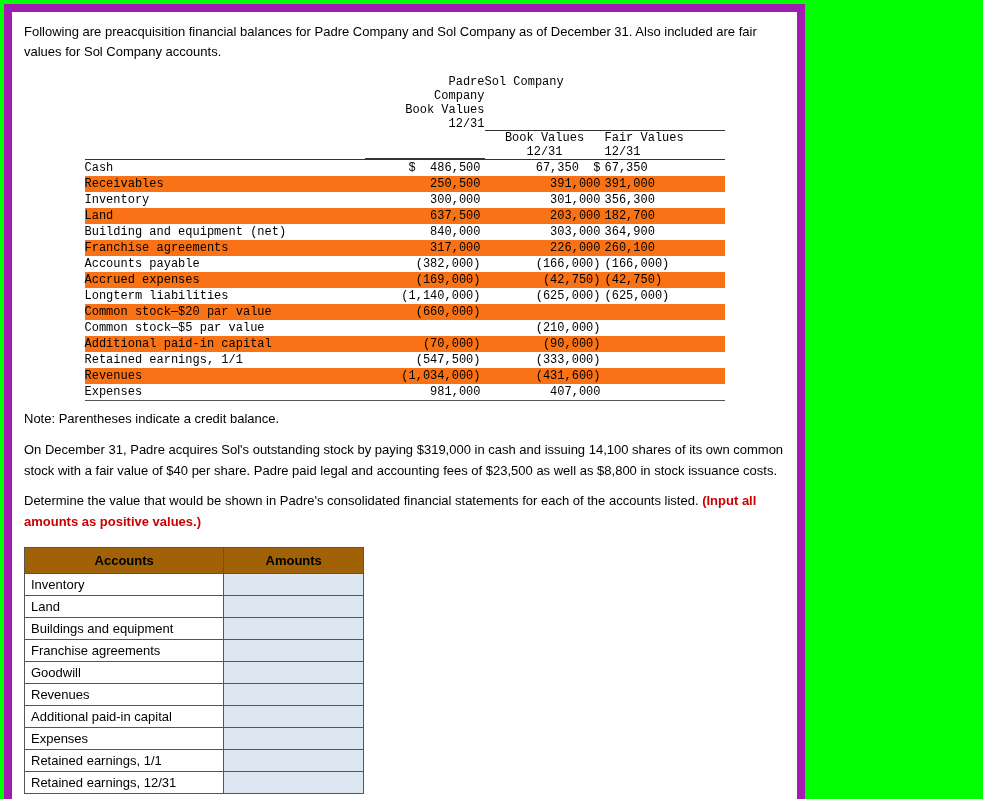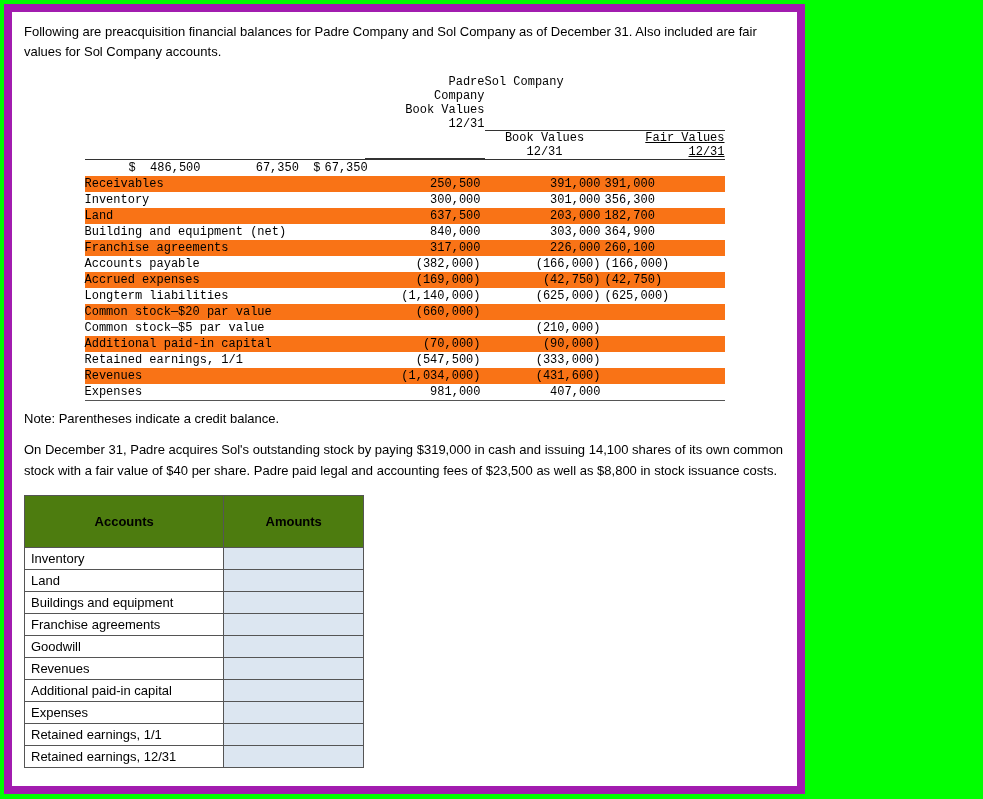--- a/index.html
+++ b/index.html
@@ -37,23 +37,23 @@
       color: #cc0000;
     }
 
     
     .answer-table {
       border-collapse: collapse;
       width: 340px;
       margin-top: 14px;
     }
     .answer-table th {
-      background-color: #4d7c0f;
+      background-color: #a16207;
       border: 1px solid #555;
-      padding: 18px 10px;
+      padding: 5px 10px;
       text-align: center;
       font-size: 13px;
       font-weight: bold;
       margin-left: 30px;
     }
     .answer-table td {
       border: 1px solid #555;
       padding: 3px 6px;
       font-size: 13px;
     }
@@ -91,21 +91,21 @@
     .sub-titles {
       display: flex;
       width: 640px;
       font-family: 'Courier New', monospace;
       font-size: 12px;
       border-bottom: 1px solid #333;
     }
     .st-empty { width: 280px; }
     .st-padre { width: 120px; text-align: center; border-bottom: 1px solid #333; }
     .st-bv { width: 120px; text-align: center; }
-    .st-fv { width: 120px; text-align: right; text-decoration: underline; }
+    .st-fv { width: 120px; text-align: left; }
     .data-rows {
       width: 640px;
       font-family: 'Courier New', monospace;
       font-size: 12px;
     }
     .dr {
       display: flex;
       width: 100%;
       padding: 1px 0;
     }
@@ -136,20 +136,21 @@
     <div class="sub-titles">
       <div class="st-empty"></div>
       <div class="st-padre"></div>
       <div class="st-bv">Book Values<br>12/31</div>
       <div class="st-fv">Fair Values<br>12/31</div>
     </div>
 
     <div class="data-rows">
 
       <div class="dr">
+        <div class="dr-label">Cash</div>
         <div class="dr-padre">$&nbsp;&nbsp;486,500</div>
         <div class="dr-bv">67,350&nbsp;&nbsp;$</div>
         <div class="dr-fv">67,350</div>
       </div>
 
       <div class="dr shaded">
         <div class="dr-label">Receivables</div>
         <div class="dr-padre">250,500</div>
         <div class="dr-bv">391,000</div>
         <div class="dr-fv">391,000</div>
@@ -244,20 +245,24 @@
         <div class="dr-padre">981,000</div>
         <div class="dr-bv">407,000</div>
         <div class="dr-fv"></div>
       </div>
     </div>
   </div>
 
   <div class="note-section">
     <p>Note: Parentheses indicate a credit balance.</p>
     <p>On December 31, Padre acquires Sol's outstanding stock by paying $319,000 in cash and issuing 14,100 shares of its own common stock with a fair value of $40 per share. Padre paid legal and accounting fees of $23,500 as well as $8,800 in stock issuance costs.</p>
+    <p>
+      <span>Determine the value that would be shown in Padre's consolidated financial statements for each of the accounts listed.</span>
+      <span class="bold-red">(Input all amounts as positive values.)</span>
+    </p>
   </div>
 
   <table class="answer-table">
     <thead>
       <tr>
         <th>Accounts</th>
         <th>Amounts</th>
       </tr>
     </thead>
     <tbody id="answer-tbody">

